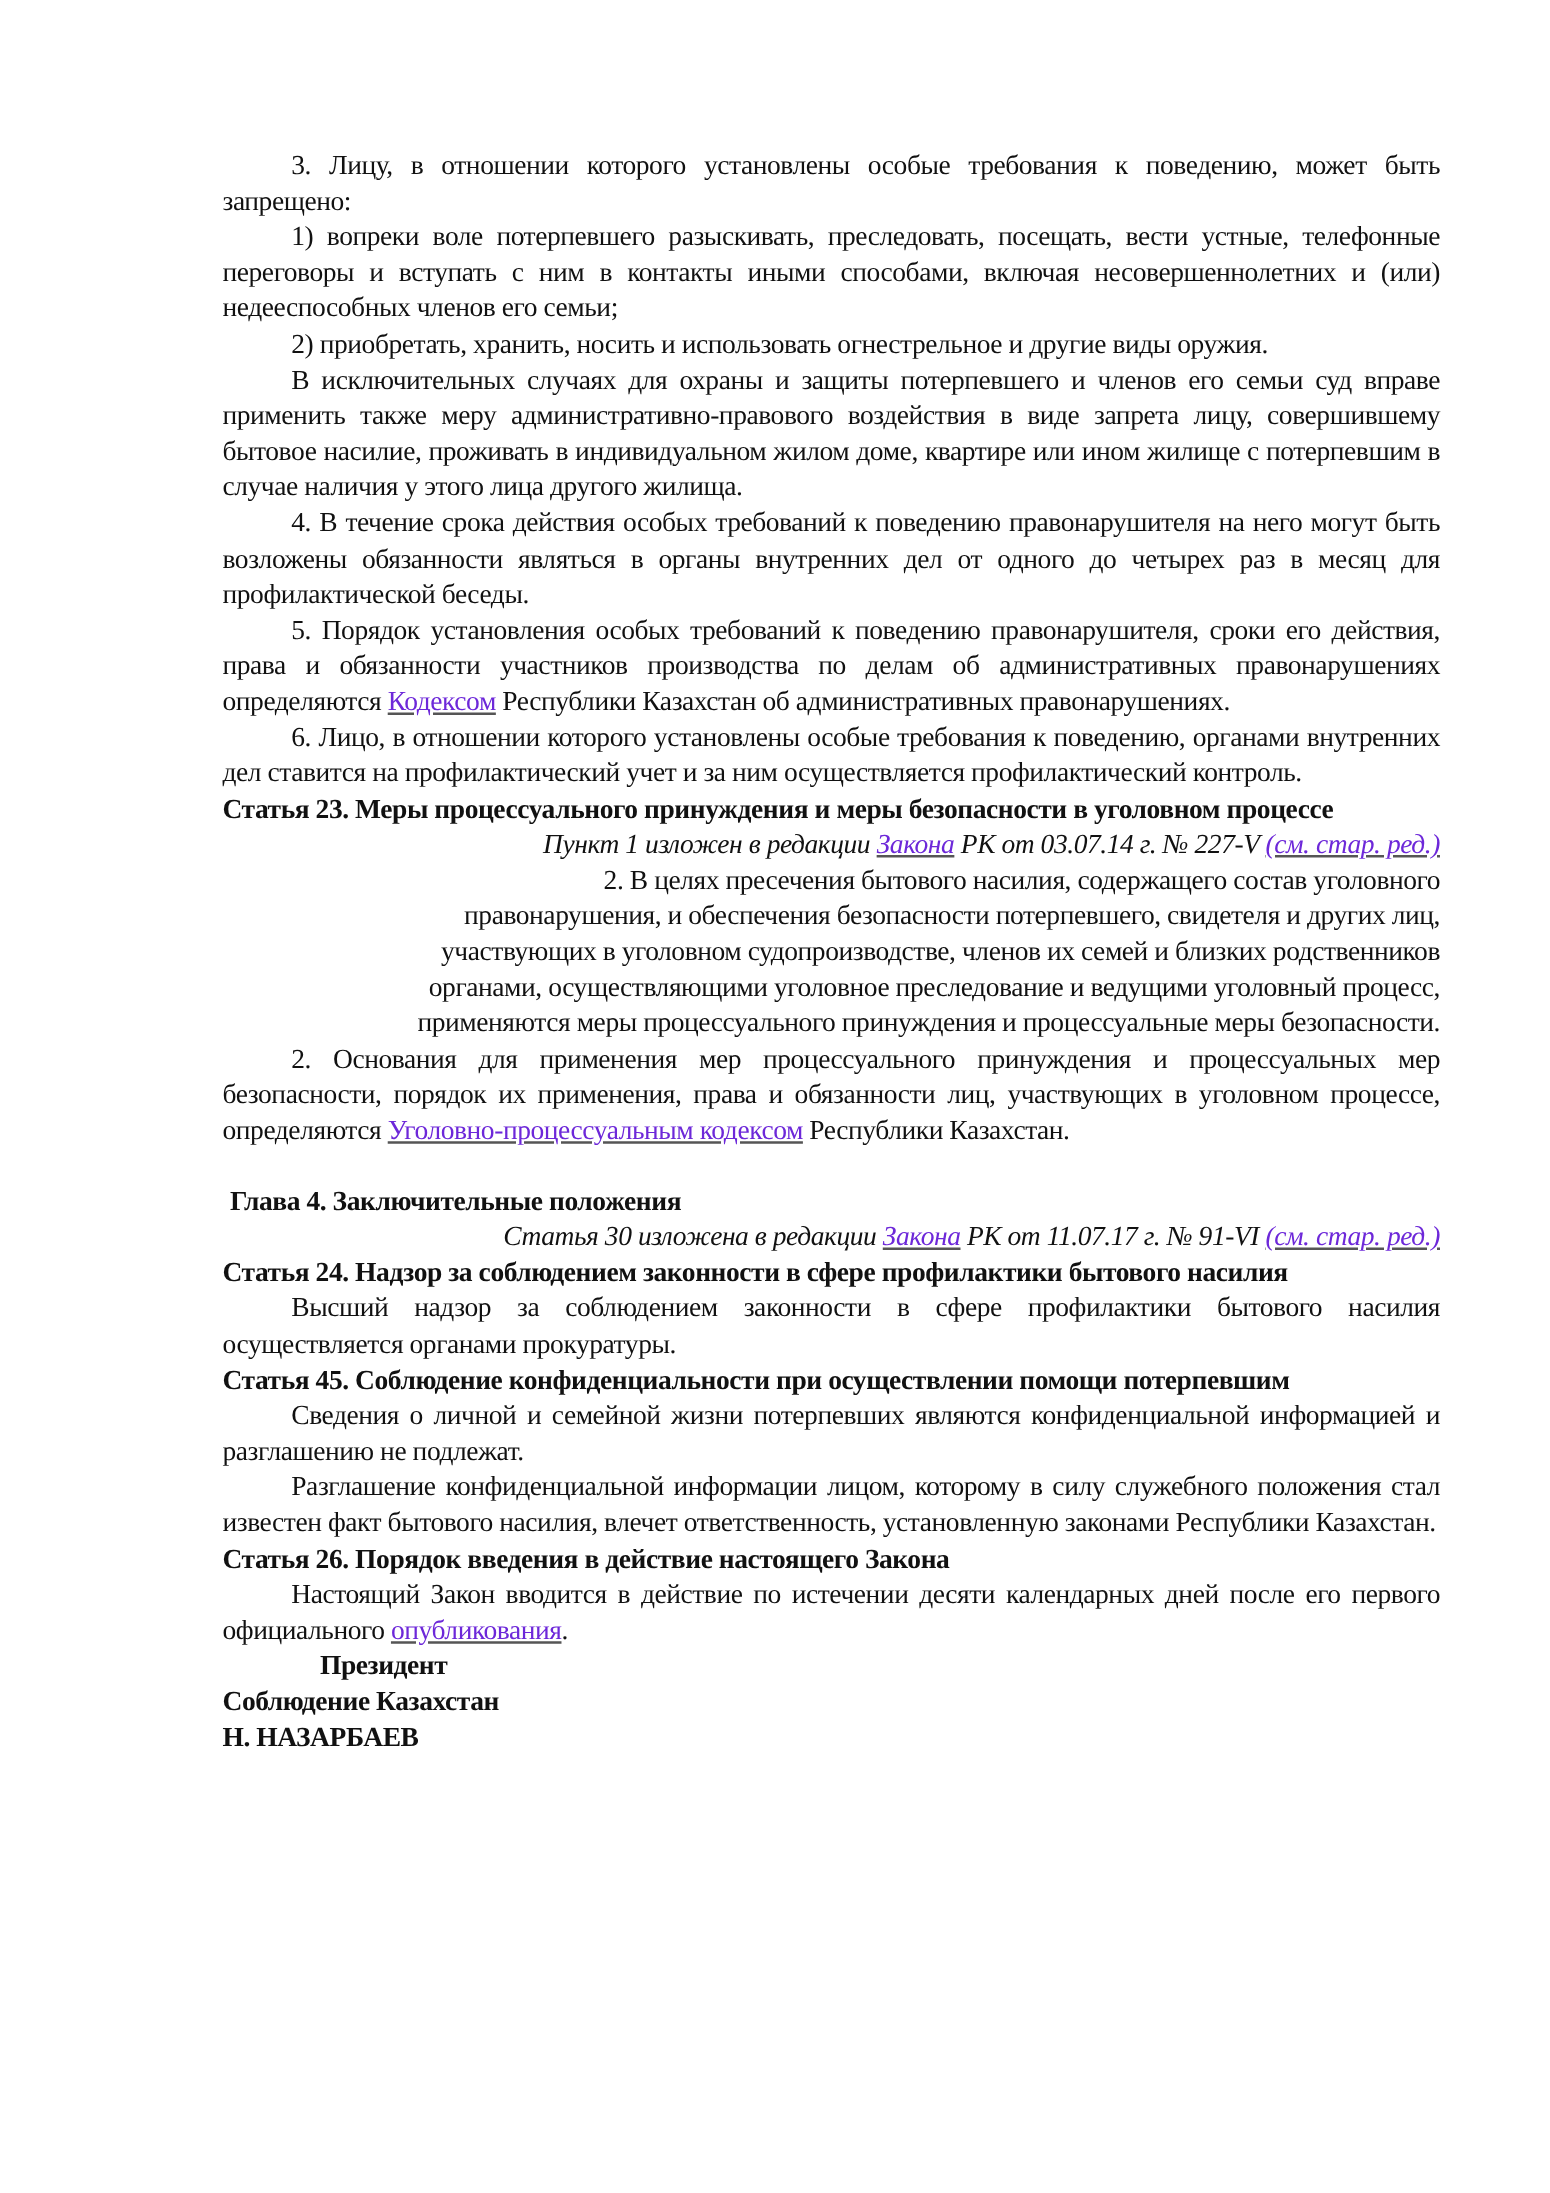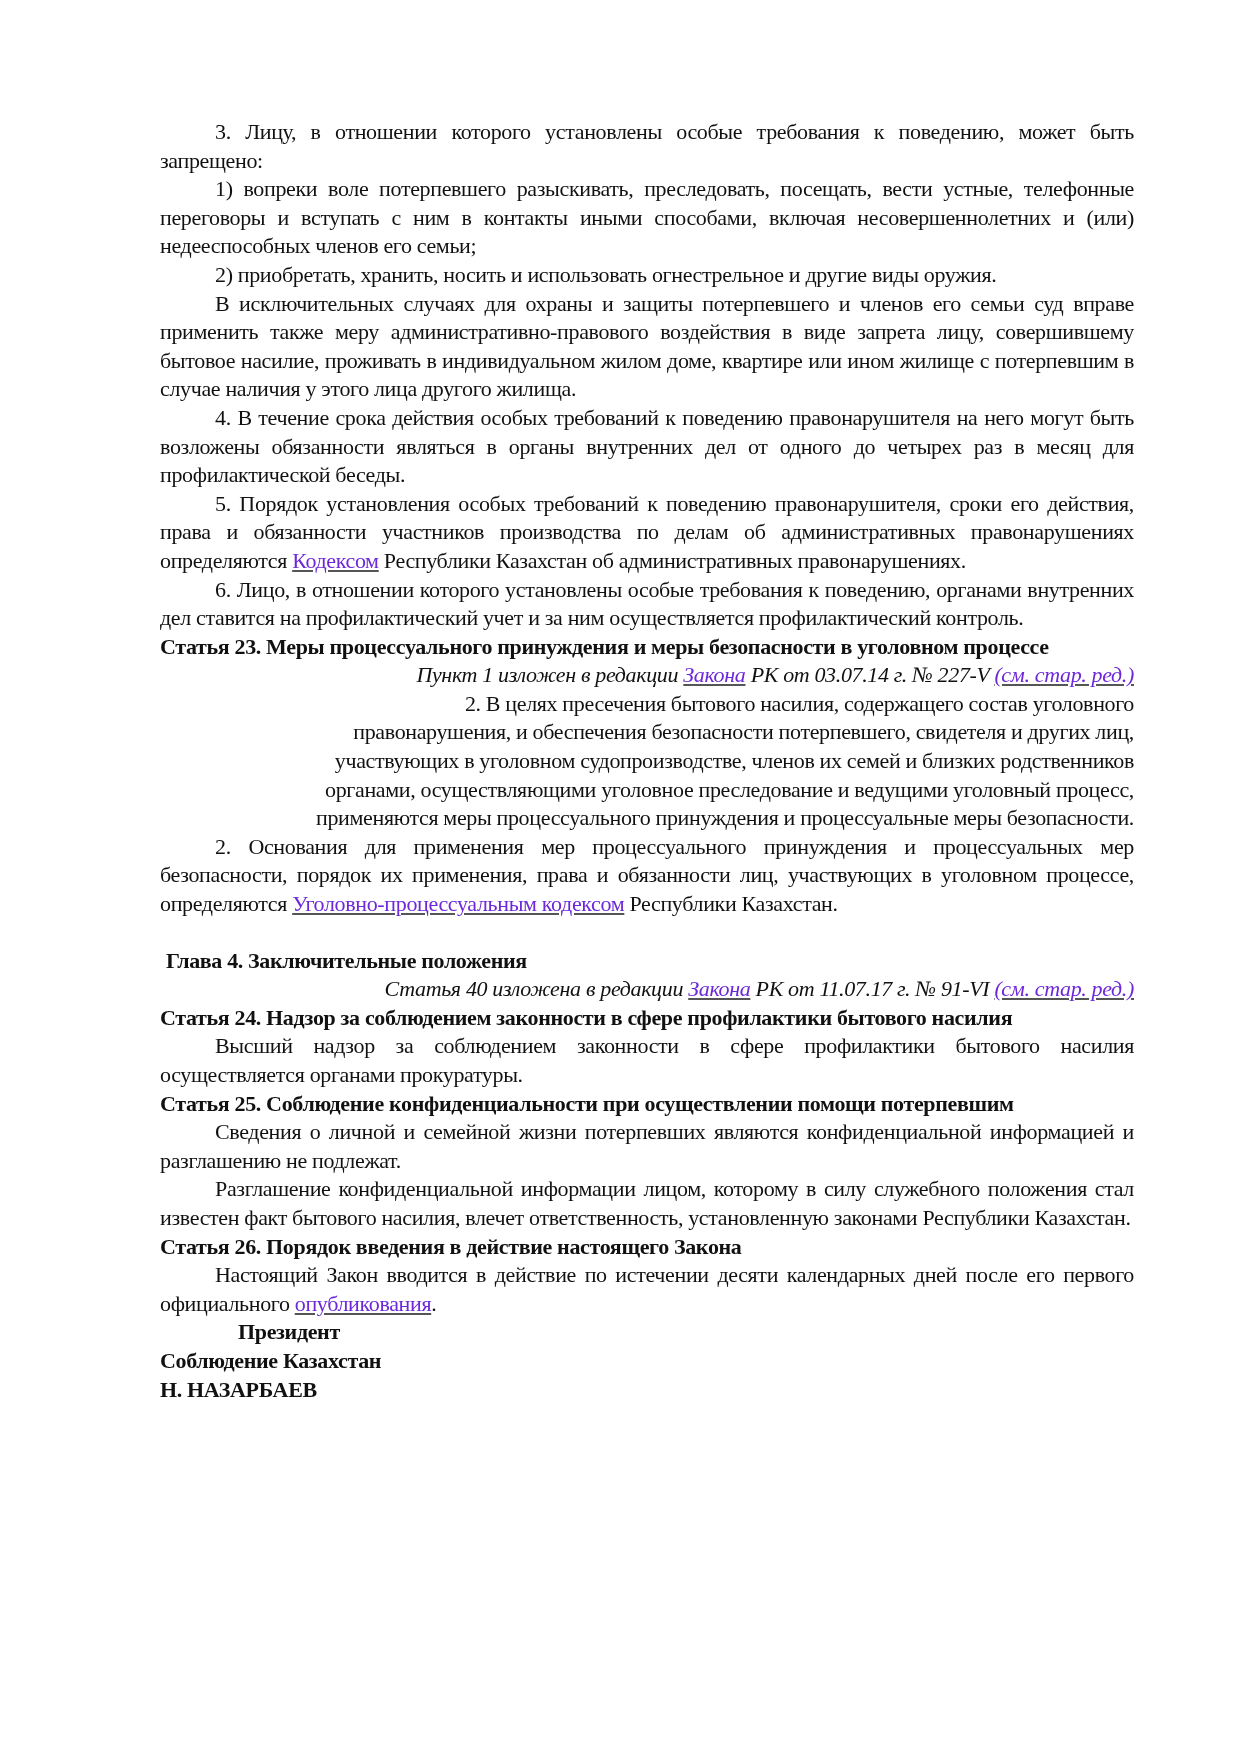--- a/index.html
+++ b/index.html
@@ -1,19 +1,19 @@
 <!DOCTYPE html>
 <html><head>
 <meta charset="utf-8">
 <style>
   html, body { margin: 0; padding: 0; background: #ffffff; }
   body { width: 1240px; height: 1754px; position: relative; overflow: hidden; }
   .page {
     position: absolute;
-    left: 160px;
+    left: 178px;
     top: 118px;
     width: 974px;
     font-family: "Liberation Serif", serif;
     font-size: 22px;
     line-height: 28.6px;
     color: #111111;
     letter-spacing: -0.35px;
   }
   .p { margin: 0; text-align: justify; }
   .ind { text-indent: 55px; }
@@ -44,25 +44,25 @@
   <p class="p left">2. В целях пресечения бытового насилия, содержащего состав уголовного</p>
   <p class="p left">правонарушения, и обеспечения безопасности потерпевшего, свидетеля и других лиц,</p>
   <p class="p left">участвующих в уголовном судопроизводстве, членов их семей и близких родственников</p>
   <p class="p left">органами, осуществляющими уголовное преследование и ведущими уголовный процесс,</p>
   <p class="p left">применяются меры процессуального принуждения и процессуальные меры безопасности.</p>
   <p class="p ind"><span>2. Основания для применения мер процессуального принуждения и процессуальных мер безопасности, порядок их применения, права и обязанности лиц, участвующих в уголовном процессе, определяются </span><a class="lnk">Уголовно-процессуальным кодексом</a><span> Республики Казахстан.</span></p>
 
   <div class="gap"></div>
 
   <p class="chapter">Глава 4. Заключительные положения</p>
-  <p class="p it left"><span>Статья 40 изложена в редакции </span><a class="lnk">Закона</a><span> РК от 11.07.17 г. № 91-VI </span><a class="lnk">(см. стар. ред.)</a></p>
+  <p class="p it left"><span>Статья 30 изложена в редакции </span><a class="lnk">Закона</a><span> РК от 11.07.17 г. № 91-VI </span><a class="lnk">(см. стар. ред.)</a></p>
   <p class="art">Статья 24. Надзор за соблюдением законности в сфере профилактики бытового насилия</p>
   <p class="p ind">Высший надзор за соблюдением законности в сфере профилактики бытового насилия осуществляется органами прокуратуры.</p>
 
-  <p class="art">Статья 25. Соблюдение конфиденциальности при осуществлении помощи потерпевшим</p>
+  <p class="art">Статья 45. Соблюдение конфиденциальности при осуществлении помощи потерпевшим</p>
   <p class="p ind">Сведения о личной и семейной жизни потерпевших являются конфиденциальной информацией и разглашению не подлежат.</p>
   <p class="p ind">Разглашение конфиденциальной информации лицом, которому в силу служебного положения стал известен факт бытового насилия, влечет ответственность, установленную законами Республики Казахстан.</p>
 
   <p class="art">Статья 26. Порядок введения в действие настоящего Закона</p>
   <p class="p ind"><span>Настоящий Закон вводится в действие по истечении десяти календарных дней после его первого официального </span><a class="lnk">опубликования</a><span>.</span></p>
 
   <p class="sig1">Президент</p>
   <p class="sig">Соблюдение Казахстан</p>
   <p class="sig">Н. НАЗАРБАЕВ</p>
 

